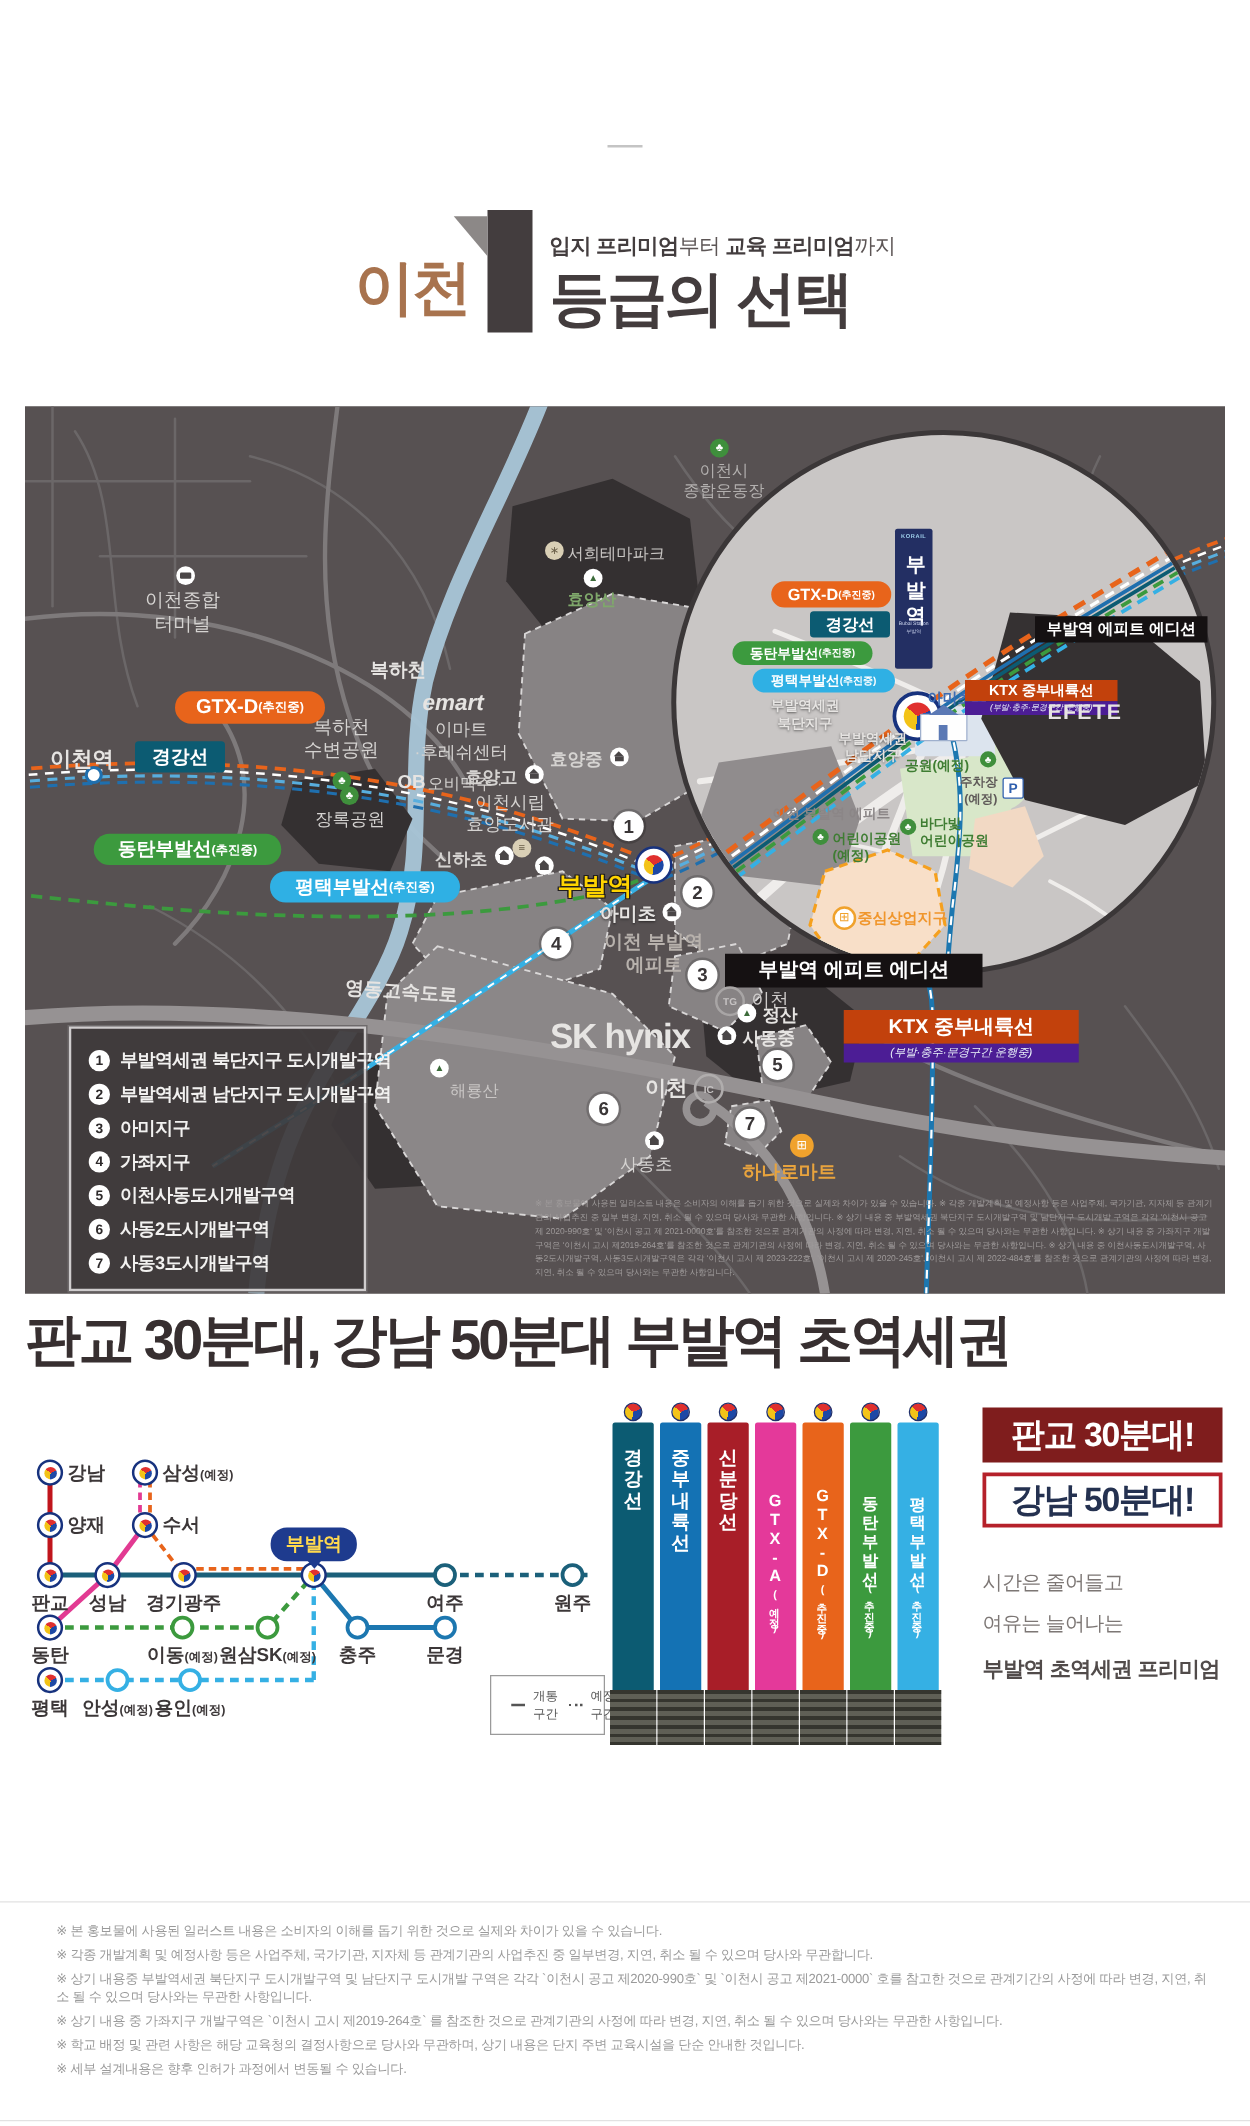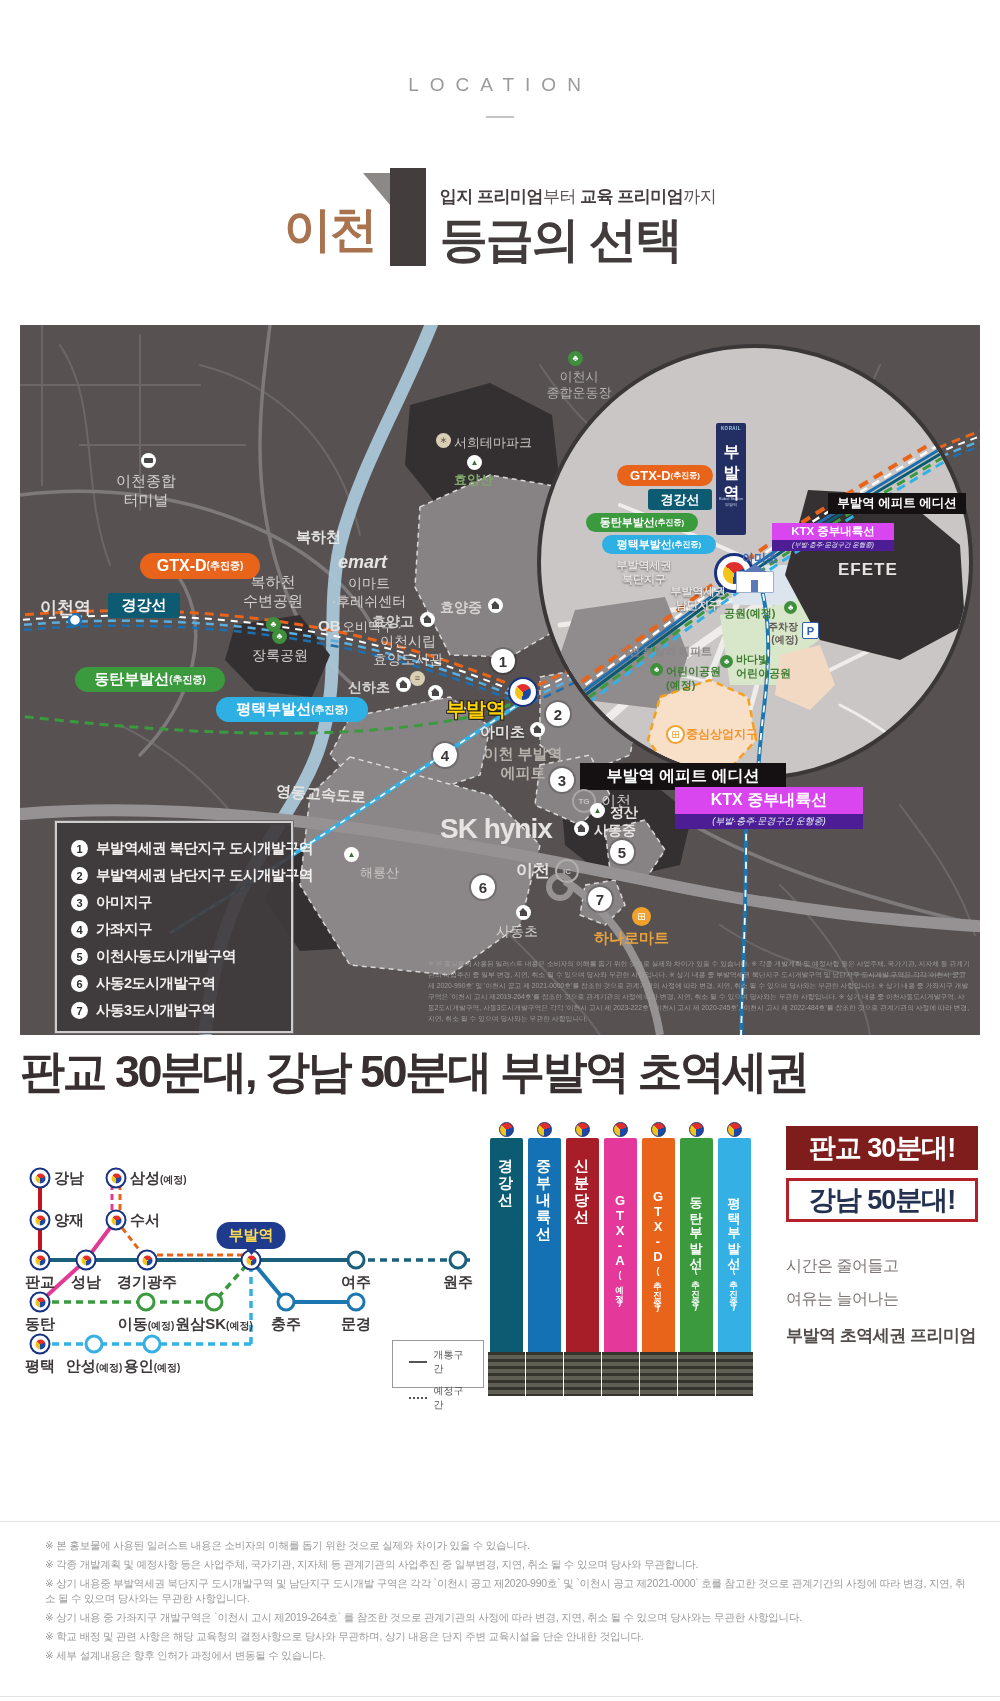--- a/index.html
+++ b/index.html
@@ -53,21 +53,21 @@
            border:2px solid #cfcccd;outline:1px solid #6e6a6b;padding:12px 0 0 14px;box-sizing:border-box;}
   .mlegend .row{display:flex;align-items:center;gap:8px;height:27px;}
   .mlegend .lgn{width:17px;height:17px;border-radius:50%;background:#fff;color:#2e2a2b;font-size:11px;
                 font-weight:700;display:flex;align-items:center;justify-content:center;flex:0 0 17px;}
   .mlegend .ltx{color:#f2f1f0;font-size:14.5px;font-weight:700;letter-spacing:-0.5px;white-space:nowrap;}
   .map-disc{position:absolute;left:408px;top:633px;width:542px;font-size:6.8px;line-height:1.62;
             color:#a09c9c;text-align:left;}
   .ephit-edition{position:absolute;background:#151112;color:#fff;font-weight:700;display:flex;
                  align-items:center;justify-content:center;}
   .ktxbadge{position:absolute;text-align:center;}
-  .ktxbadge .k1{background:#d946ef;color:#fff;font-weight:700;display:flex;align-items:center;justify-content:center;}
+  .ktxbadge .k1{background:#c2410c;color:#fff;font-weight:700;display:flex;align-items:center;justify-content:center;margin-top:21px;}
   .ktxbadge .k2{background:#4c1d95;color:#eaf3fa;display:flex;align-items:center;justify-content:center;font-style:italic;}
   .outline-dark{text-shadow:-1px -1px 0 #201d1e,1px -1px 0 #201d1e,-1px 1px 0 #201d1e,1px 1px 0 #201d1e;}
   .shadow-dark{text-shadow:0 1px 2px rgba(0,0,0,.55);}
   .tgcirc{width:20px;height:20px;border-radius:50%;border:2px solid #a8a5a5;color:#c6c3c3;font-size:8px;
           display:flex;align-items:center;justify-content:center;font-weight:700;}
   .sign{position:absolute;left:696px;top:98px;width:30px;height:112px;background:#232f63;border-radius:2px;
         display:flex;flex-direction:column;align-items:center;padding-top:3px;box-sizing:border-box;}
   .sign .ko{font-size:4.5px;color:#9fd0ec;font-weight:700;letter-spacing:.5px;}
   .sign .nm{writing-mode:vertical-rl;text-orientation:upright;color:#fff;font-size:16px;font-weight:800;
             letter-spacing:4px;margin-top:2px;}
@@ -93,21 +93,21 @@
   .stn .dot.ring.c{border-color:#35b0e4;}
   .slb{position:absolute;font-size:15px;font-weight:700;color:#3c3738;white-space:nowrap;}
   .slb .ssub{font-size:10px;font-weight:700;}
   .slb.right{left:14px;top:-9px;}
   .slb.below{top:13px;left:0;transform:translateX(-50%);}
   .bubble{position:absolute;left:251px;top:62px;transform:translateX(-50%);background:#1e3b8e;
           color:#ffd94e;font-size:15px;font-weight:800;padding:4px 12px;border-radius:13px;white-space:nowrap;}
   .bubble::after{content:"";position:absolute;left:50%;bottom:-6px;transform:translateX(-50%);
           border-left:6px solid transparent;border-right:6px solid transparent;border-top:7px solid #1e3b8e;}
   .dlegend{position:absolute;left:392px;top:180px;width:92px;height:48px;border:1px solid #9a9a9a;
-           background:#fff;box-sizing:border-box;padding:7px 16px;display:flex;flex-direction:column;gap:8px;}
+           background:#fff;box-sizing:border-box;padding:7px 16px;display:flex;flex-direction:row;gap:8px;}
   .dlegend .dr{display:flex;align-items:center;gap:6px;font-size:10px;color:#555;}
   .dlegend .ln{width:22px;border-top:2px solid #555;}
   .dlegend .ln.dash{border-top-style:dotted;}
   
   .banners{position:absolute;left:489px;top:1122px;display:flex;gap:4px;}
   .bn{display:flex;flex-direction:column;align-items:center;width:34px;}
   .bn-orb{width:13px;height:13px;border-radius:50%;border:1.5px solid #20306b;
           background:conic-gradient(from -50deg,#e0302e 0 33%,#1d48a5 33% 66%,#f3c317 66% 100%);margin-bottom:1px;}
   .bn-flag{width:33px;height:214px;display:flex;align-items:flex-start;justify-content:center;
            padding-top:10px;box-sizing:border-box;border-radius:2px 2px 0 0;}
@@ -129,21 +129,20 @@
   
   .rule{position:absolute;left:0;width:1000px;border-top:1px solid #e2e2e2;}
   .footnotes{position:absolute;left:45px;top:1538px;width:930px;}
   .fn{font-size:10.5px;line-height:1.35;color:#9a9a9a;margin-bottom:5px;letter-spacing:-0.2px;}
 </style>
 </head>
 <body>
 
 <div class="page">
 
-  <div class="eyebrow">LOCATION</div>
   <div class="eyebrow-rule"></div>
   <div class="title-wrap">
     <span class="t-brand">이천</span>
     <span class="t-one">
         <span class="sr">1</span>
       </span>
     <div class="t-right">
       <div class="t-sub"><b>입지 프리미엄</b><span>부터</span><b> 교육 프리미엄</b><span>까지</span></div>
       <div class="t-main">등급의 선택</div>
     </div>

